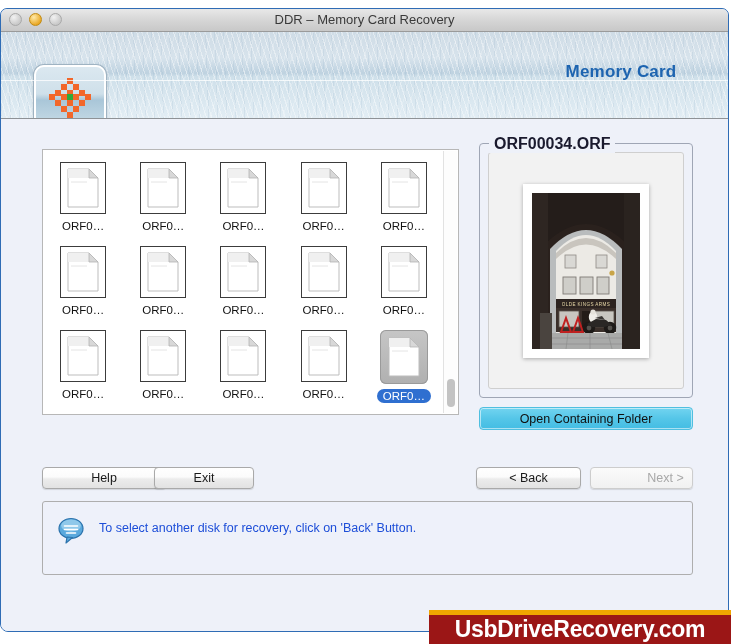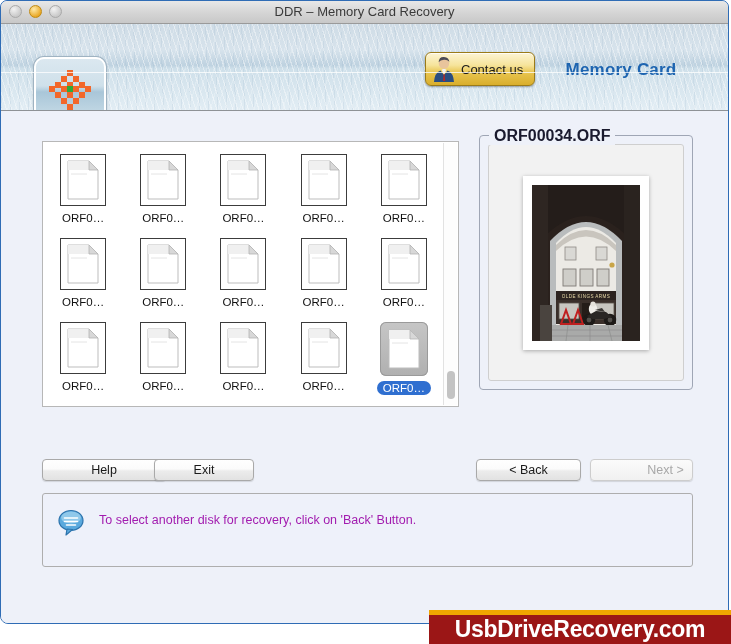--- a/index.html
+++ b/index.html
@@ -12,21 +12,21 @@
     width: 731px;
     height: 644px;
     overflow: hidden;
     position: relative;
   }
 
   
   .window {
     position: absolute;
     left: 0;
-    top: 0;
+    top: 8px;
     width: 729px;
     height: 624px;
     border: 1px solid #2f6cb5;
     border-radius: 7px 7px 8px 8px;
     box-sizing: border-box;
     background: #eef1f9;
     overflow: hidden;
   }
 
   
@@ -164,21 +164,21 @@
     font-weight: bold;
     letter-spacing: 3px;
     color: #fdece2;
     -webkit-text-stroke: 2px #f47a32;
     line-height: 42px;
   }
   .brand-sub {
     font-size: 17px;
     font-weight: bold;
     color: #1d64b0;
-    margin-top: 12px;
+    margin-top: 6px;
     letter-spacing: 0.2px;
   }
 
   
   .body {
     position: relative;
     height: 515px;
     background: #eef1f9;
   }
 
@@ -375,21 +375,21 @@
     border: 1px solid #aeaeae;
     border-radius: 3px;
     box-sizing: border-box;
     display: flex;
     align-items: flex-start;
     padding: 14px 0 0 14px;
   }
   .status-icon { width: 28px; height: 28px; flex: 0 0 28px; }
   .status-text {
     font-size: 12.5px;
-    color: #a21caf;
+    color: #1d4ed8;
     margin-left: 14px;
     margin-top: 5px;
   }
 
   
   .footer-badge {
     position: absolute;
     left: 429px;
     top: 610px;
     width: 302px;
@@ -441,30 +441,20 @@
           <rect x="18" y="24" width="6" height="6"></rect>
           <rect x="30" y="24" width="6" height="6"></rect>
           <rect x="12" y="30" width="6" height="6"></rect>
           <rect x="24" y="30" width="6" height="6"></rect>
           <rect x="18" y="36" width="6" height="6"></rect>
         </g>
         <rect x="18" y="18" width="6" height="6" fill="#2eaa3c"></rect>
       </svg>
     </div>
 
-    <div class="contact-btn">
-      <svg class="contact-avatar" viewBox="0 0 28 28">
-        <circle cx="14" cy="8.5" r="5.2" fill="#e8c49c"></circle>
-        <path d="M8.6 7.2 Q9 1.6 14 2 Q19.2 2.4 19.4 7.6 Q18.4 4.6 14 4.8 Q10.4 4.9 8.6 7.2 Z" fill="#4b4b55"></path>
-        <path d="M4 27 Q4.6 17.6 10.4 15.4 L14 20 L17.6 15.4 Q23.4 17.6 24 27 Z" fill="#2a4d80"></path>
-        <path d="M11.6 14.8 L14 19.6 L16.4 14.8 L14.8 14 L13.2 14 Z" fill="#f2f2f2"></path>
-        <path d="M13.6 19 L14.6 19 L15.2 26 L13 26 Z" fill="#b02a2a"></path>
-      </svg>
-      <div class="contact-label">Contact us</div>
-    </div>
 
     <div class="brand">
       <div class="brand-sub">Memory Card</div>
     </div>
   </div>
 
   <div class="body">
 
     <div class="filebox">
       <div class="filegrid" id="filegrid">
@@ -702,20 +692,21 @@
                 <rect x="0" y="0" width="16" height="156" fill="#2e2622"></rect>
                 <rect x="92" y="0" width="16" height="156" fill="#2a231f"></rect>
                 <rect x="8" y="120" width="12" height="36" fill="#4a443f"></rect>
               </g>
             </svg>
           </div>
         </div>
       </div>
     </div>
 
+    <div class="ocf-btn">Open Containing Folder</div>
 
     <div class="btn btn-help">Help</div>
     <div class="btn btn-exit">Exit</div>
     <div class="btn btn-back">&lt; Back</div>
     <div class="btn btn-next disabled">Next &gt;</div>
 
     <div class="statusbox">
       <svg class="status-icon" viewBox="0 0 28 28">
         <ellipse cx="14" cy="12.5" rx="12" ry="10" fill="#5aa9dd" stroke="#2d74ad" stroke-width="1.2"></ellipse>
         <ellipse cx="14" cy="9.5" rx="10" ry="6" fill="#8fc8ea"></ellipse>

